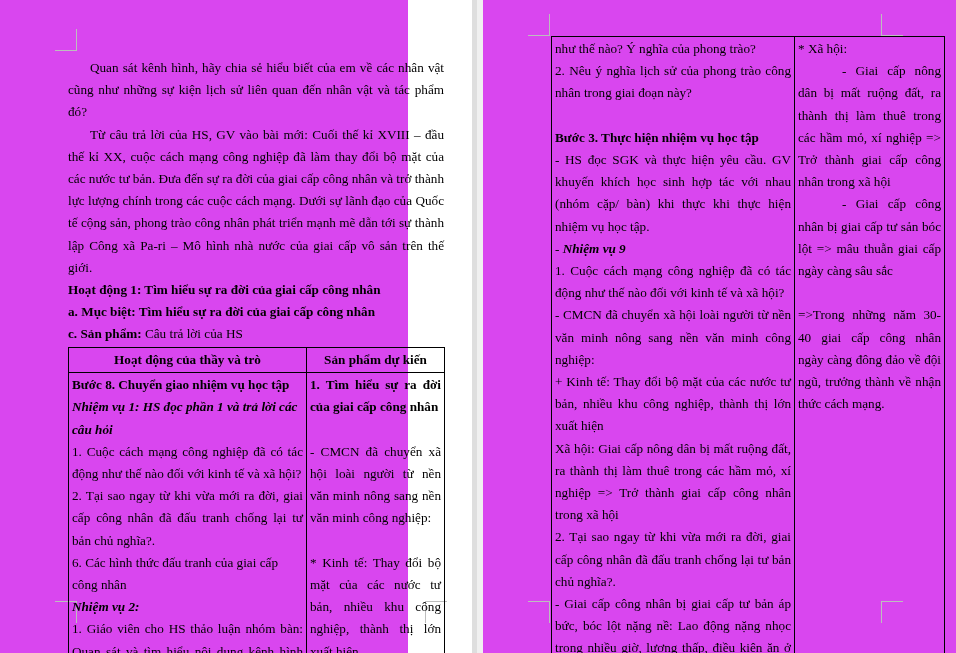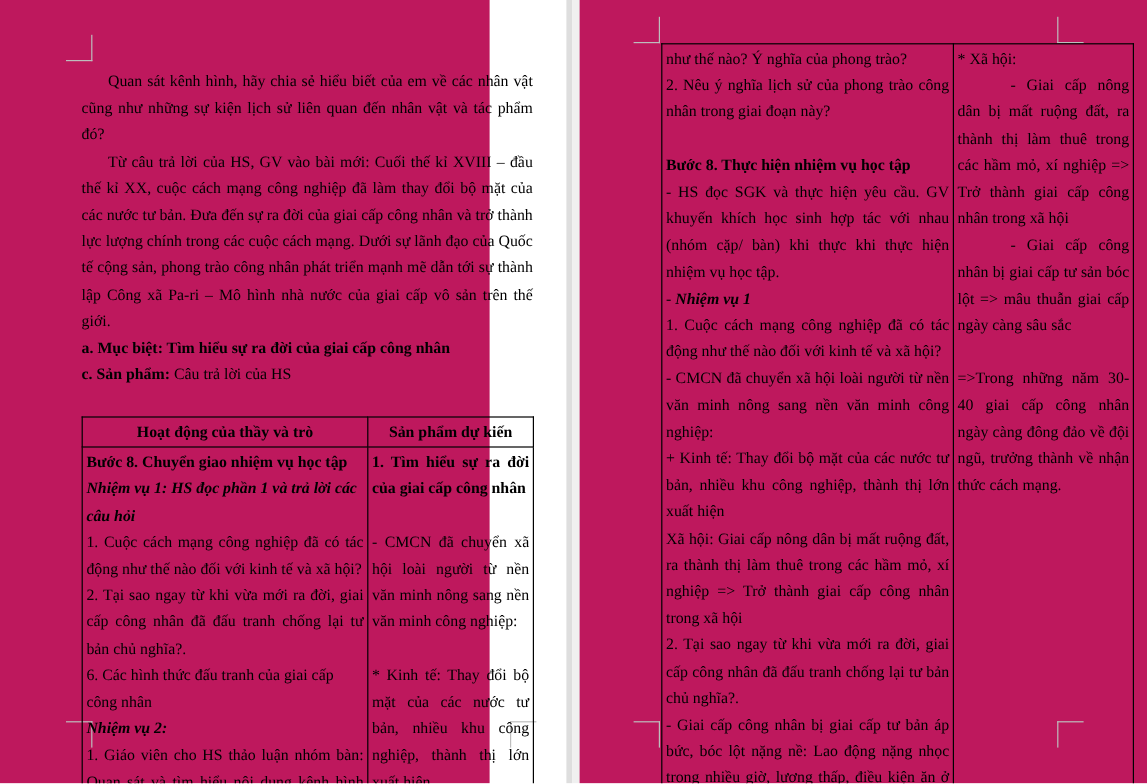--- a/index.html
+++ b/index.html
@@ -25,21 +25,21 @@
     background: #e8e8e8;
   }
   .gutter.g1 { left: 472px; width: 5px; background:#dedede; }
   .gutter.g2 { left: 477px; width: 6px; background:#f0f0f0; }
 
   
   .page {
     position: absolute;
     top: 0;
     height: 653px;
-    background: #be185d;
+    background: #d946ef;
   }
   .page-left  { left: 0px;   width: 408px; }
   .page-right { left: 483px; width: 473px; }
 
   
   .cropmark {
     position: absolute;
     pointer-events: none;
   }
   .cropmark .h { position:absolute; background:#bdbdbd; height:1px; }
@@ -119,20 +119,21 @@
       <div class="v" style="left:21px; top:0; width:1px; height:22px;"></div>
     </div>
     <div class="cropmark" style="left:425px; top:601px; width:22px; height:22px;">
       <div class="h" style="left:0; top:0; width:22px;"></div>
       <div class="v" style="left:0; top:0; width:1px; height:22px;"></div>
     </div>
 
     <div class="body-text" style="left:68px; top:57px; width:376px;">
       <p class="indent">Quan sát kênh hình, hãy chia sẻ hiểu biết của em về các nhân vật cũng như những sự kiện lịch sử liên quan đến nhân vật và tác phẩm đó?</p>
       <p class="indent">Từ câu trả lời của HS, GV vào bài mới: Cuối thế kỉ XVIII – đầu thế kỉ XX, cuộc cách mạng công nghiệp đã làm thay đổi bộ mặt của các nước tư bản. Đưa đến sự ra đời của giai cấp công nhân và trở thành lực lượng chính trong các cuộc cách mạng. Dưới sự lãnh đạo của Quốc tế cộng sản, phong trào công nhân phát triển mạnh mẽ dẫn tới sự thành lập Công xã Pa-ri – Mô hình nhà nước của giai cấp vô sản trên thế giới.</p>
+      <p class="b">Hoạt động 1: Tìm hiểu sự ra đời của giai cấp công nhân</p>
       <p><span class="b">a. Mục biệt:</span><span class="b"> Tìm hiểu sự ra đời của giai cấp công nhân</span></p>
       <p><span class="b">c. Sản phẩm:</span><span> Câu trả lời của HS</span></p>
     </div>
 
     <table class="doc-table" id="table-left">
       <colgroup>
           <col class="c1">
           <col class="c2">
         </colgroup>
       <thead>
@@ -187,23 +188,23 @@
       <colgroup>
           <col class="c1">
           <col class="c2">
         </colgroup>
       <tbody>
         <tr>
           <td class="cell">
             <p class="nj">như thế nào? Ý nghĩa của phong trào?</p>
             <p>2. Nêu ý nghĩa lịch sử của phong trào công nhân trong giai đoạn này?</p>
             <p class="blank"></p>
-            <p class="b nj">Bước 8. Thực hiện nhiệm vụ học tập</p>
+            <p class="b nj">Bước 3. Thực hiện nhiệm vụ học tập</p>
             <p>- HS đọc SGK và thực hiện yêu cầu.  GV khuyến khích học sinh hợp tác với nhau (nhóm cặp/ bàn) khi thực khi thực hiện nhiệm vụ học tập.</p>
-            <p class="nj"><span>- </span><span class="bi">Nhiệm vụ 1</span></p>
+            <p class="nj"><span>- </span><span class="bi">Nhiệm vụ 9</span></p>
             <p>1. Cuộc cách mạng công nghiệp đã có tác động như thế nào đối với kinh tế và xã hội?</p>
             <p>- CMCN đã chuyển xã hội loài người từ nền văn minh nông sang nền văn minh công nghiệp:</p>
             <p>+ Kinh tế: Thay đổi bộ mặt của các nước tư bản, nhiều khu công nghiệp, thành thị lớn xuất hiện</p>
             <p>Xã hội: Giai cấp nông dân bị mất ruộng đất, ra thành thị làm thuê trong các hầm mỏ, xí nghiệp =&gt; Trở thành giai cấp công nhân trong xã hội</p>
             <p>2. Tại sao ngay từ khi vừa mới ra đời, giai cấp công nhân đã đấu tranh chống lại tư bản chủ nghĩa?.</p>
             <p>- Giai cấp công nhân bị giai cấp tư bản áp bức, bóc lột nặng nề: Lao động nặng nhọc trong nhiều giờ, lương thấp, điều kiện ăn ở tồi tàn. Nơi sản xuất nóng bức- mùa hè, lạnh giá- mùa đông, môi trường ô nhiễm, đặc biệt ở các xưởng dệt bông có nhiều bụi rất hại phổi. Sức khoẻ cn giảm sút nhanh chóng, nhất là phụ nữ, trẻ em mắc nhiều bệnh hiểm nghèo: đau xương sống, chân đi vòng kiềng… chết yếu hoặc tuổi thọ thấp không quá 40 tuổi.</p>
 
           </td>
           <td class="cell">
             <p class="nj">* Xã hội:</p>

